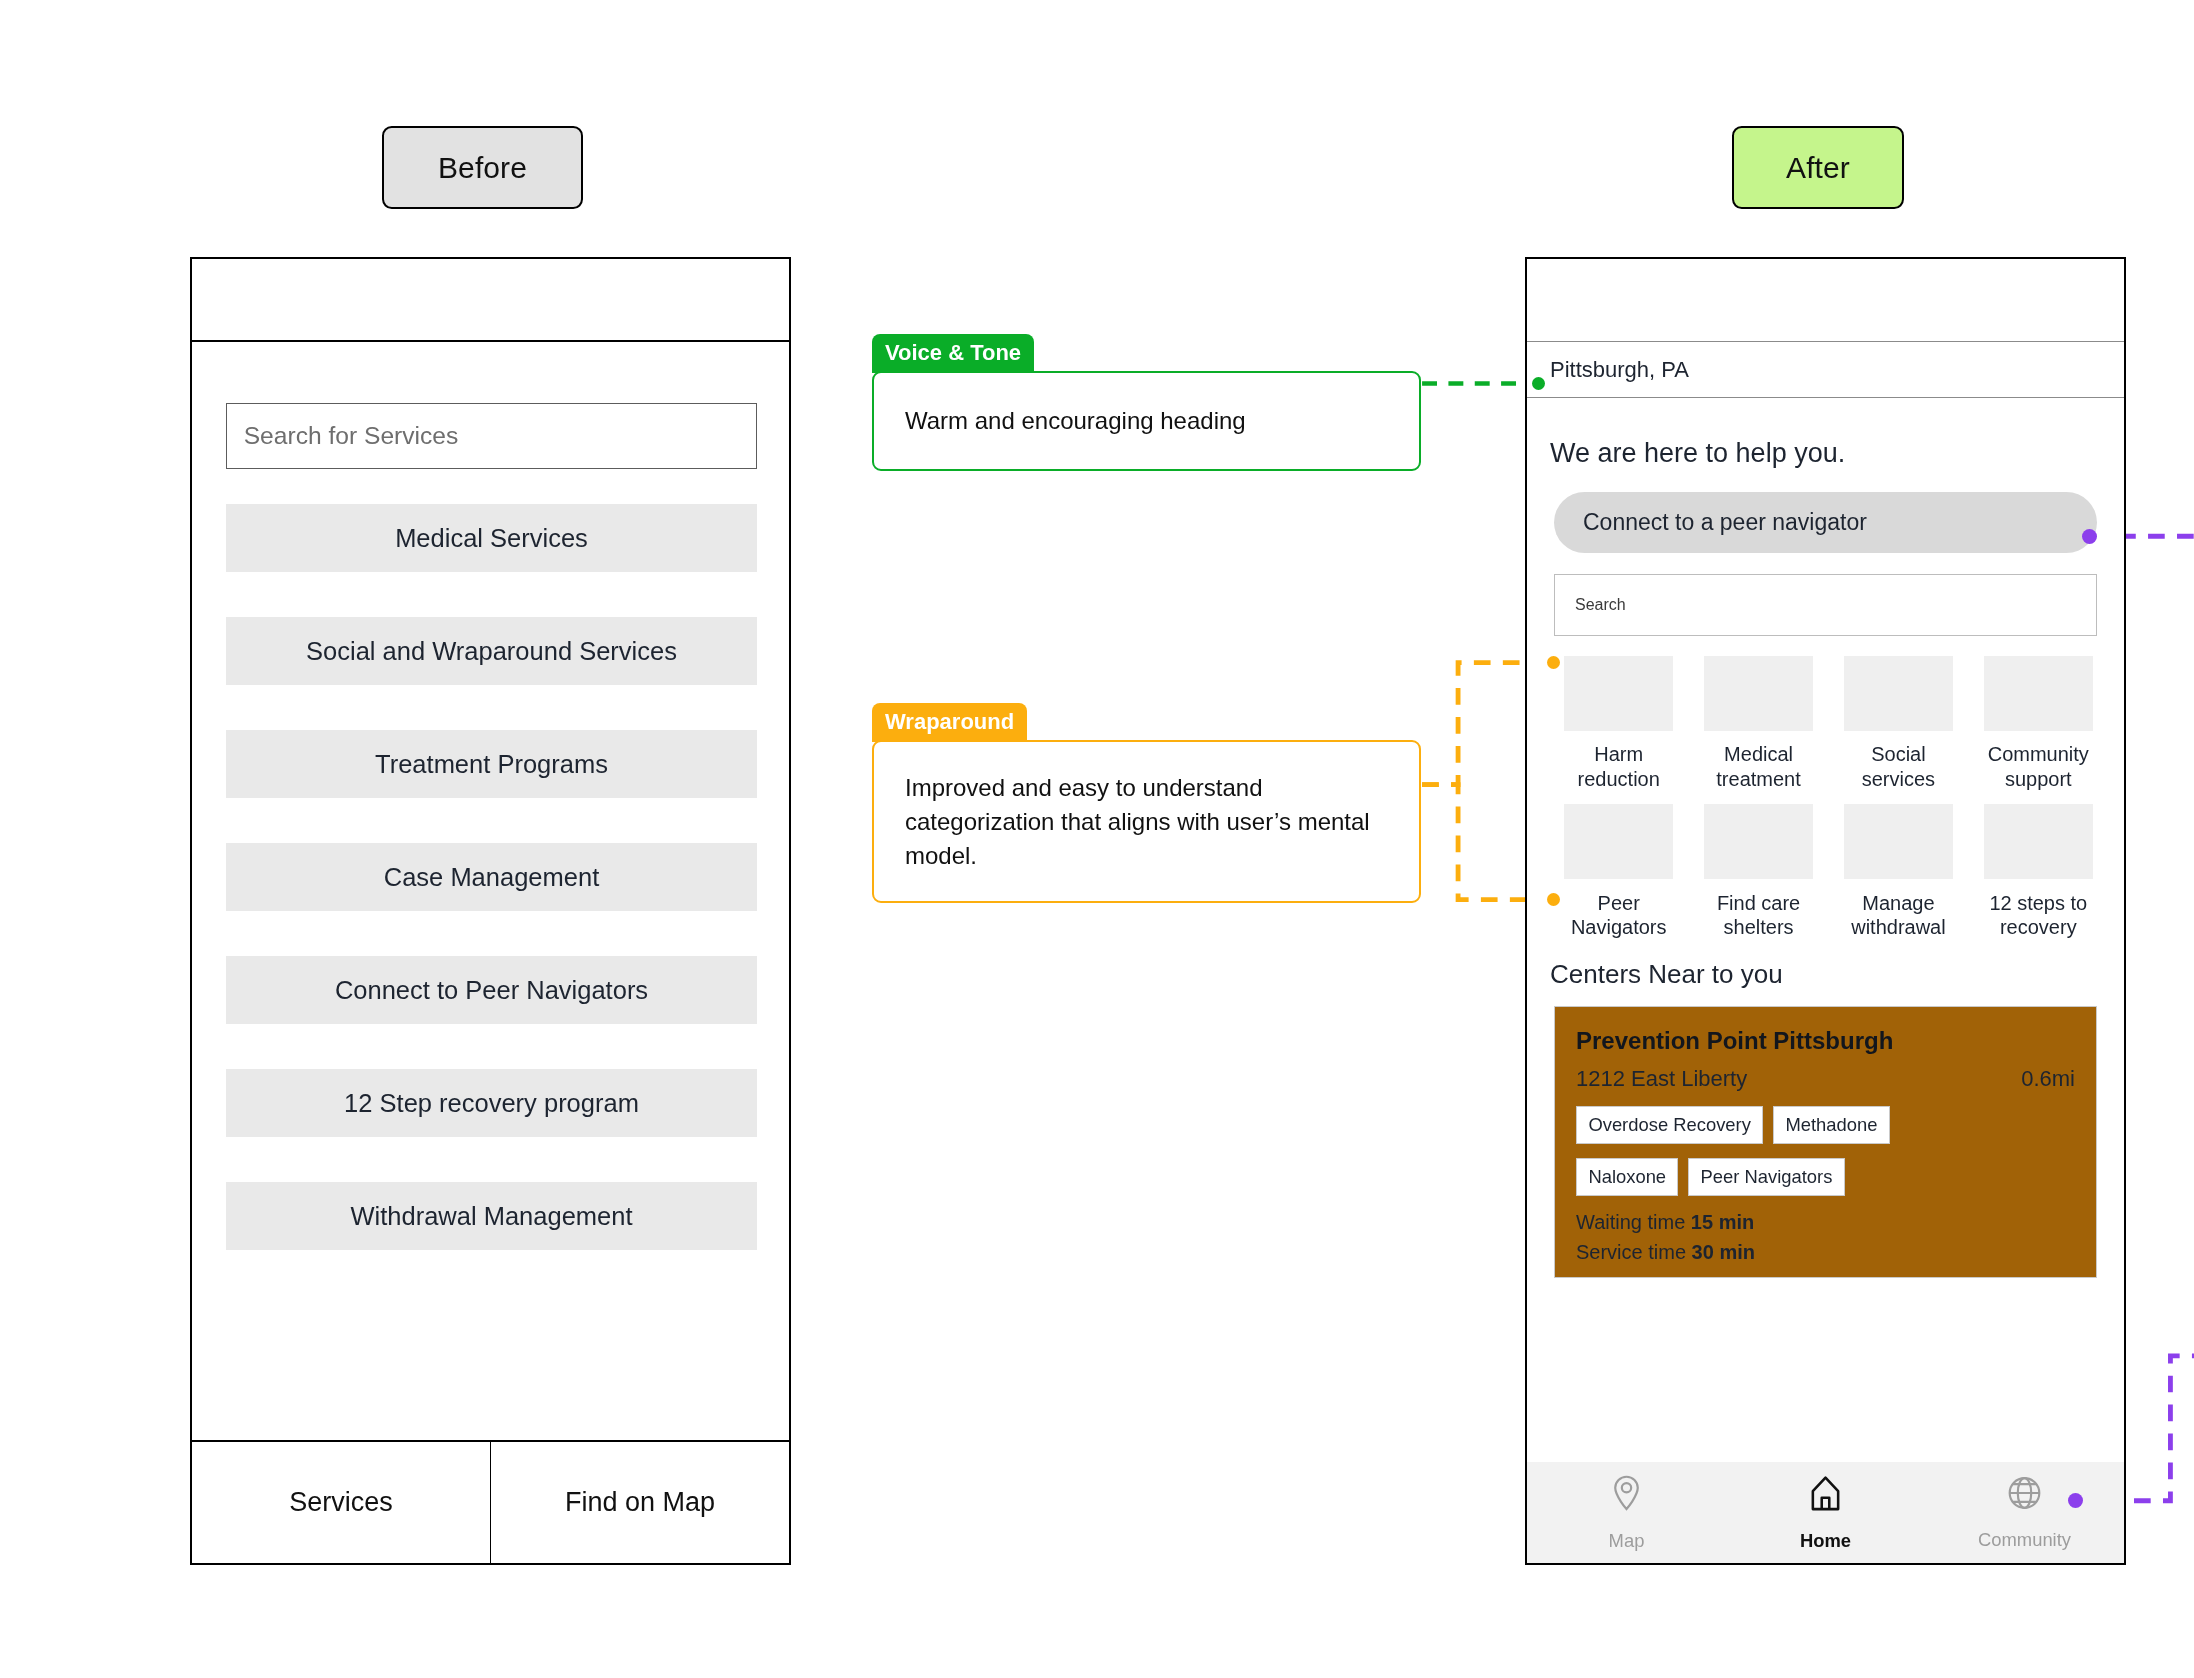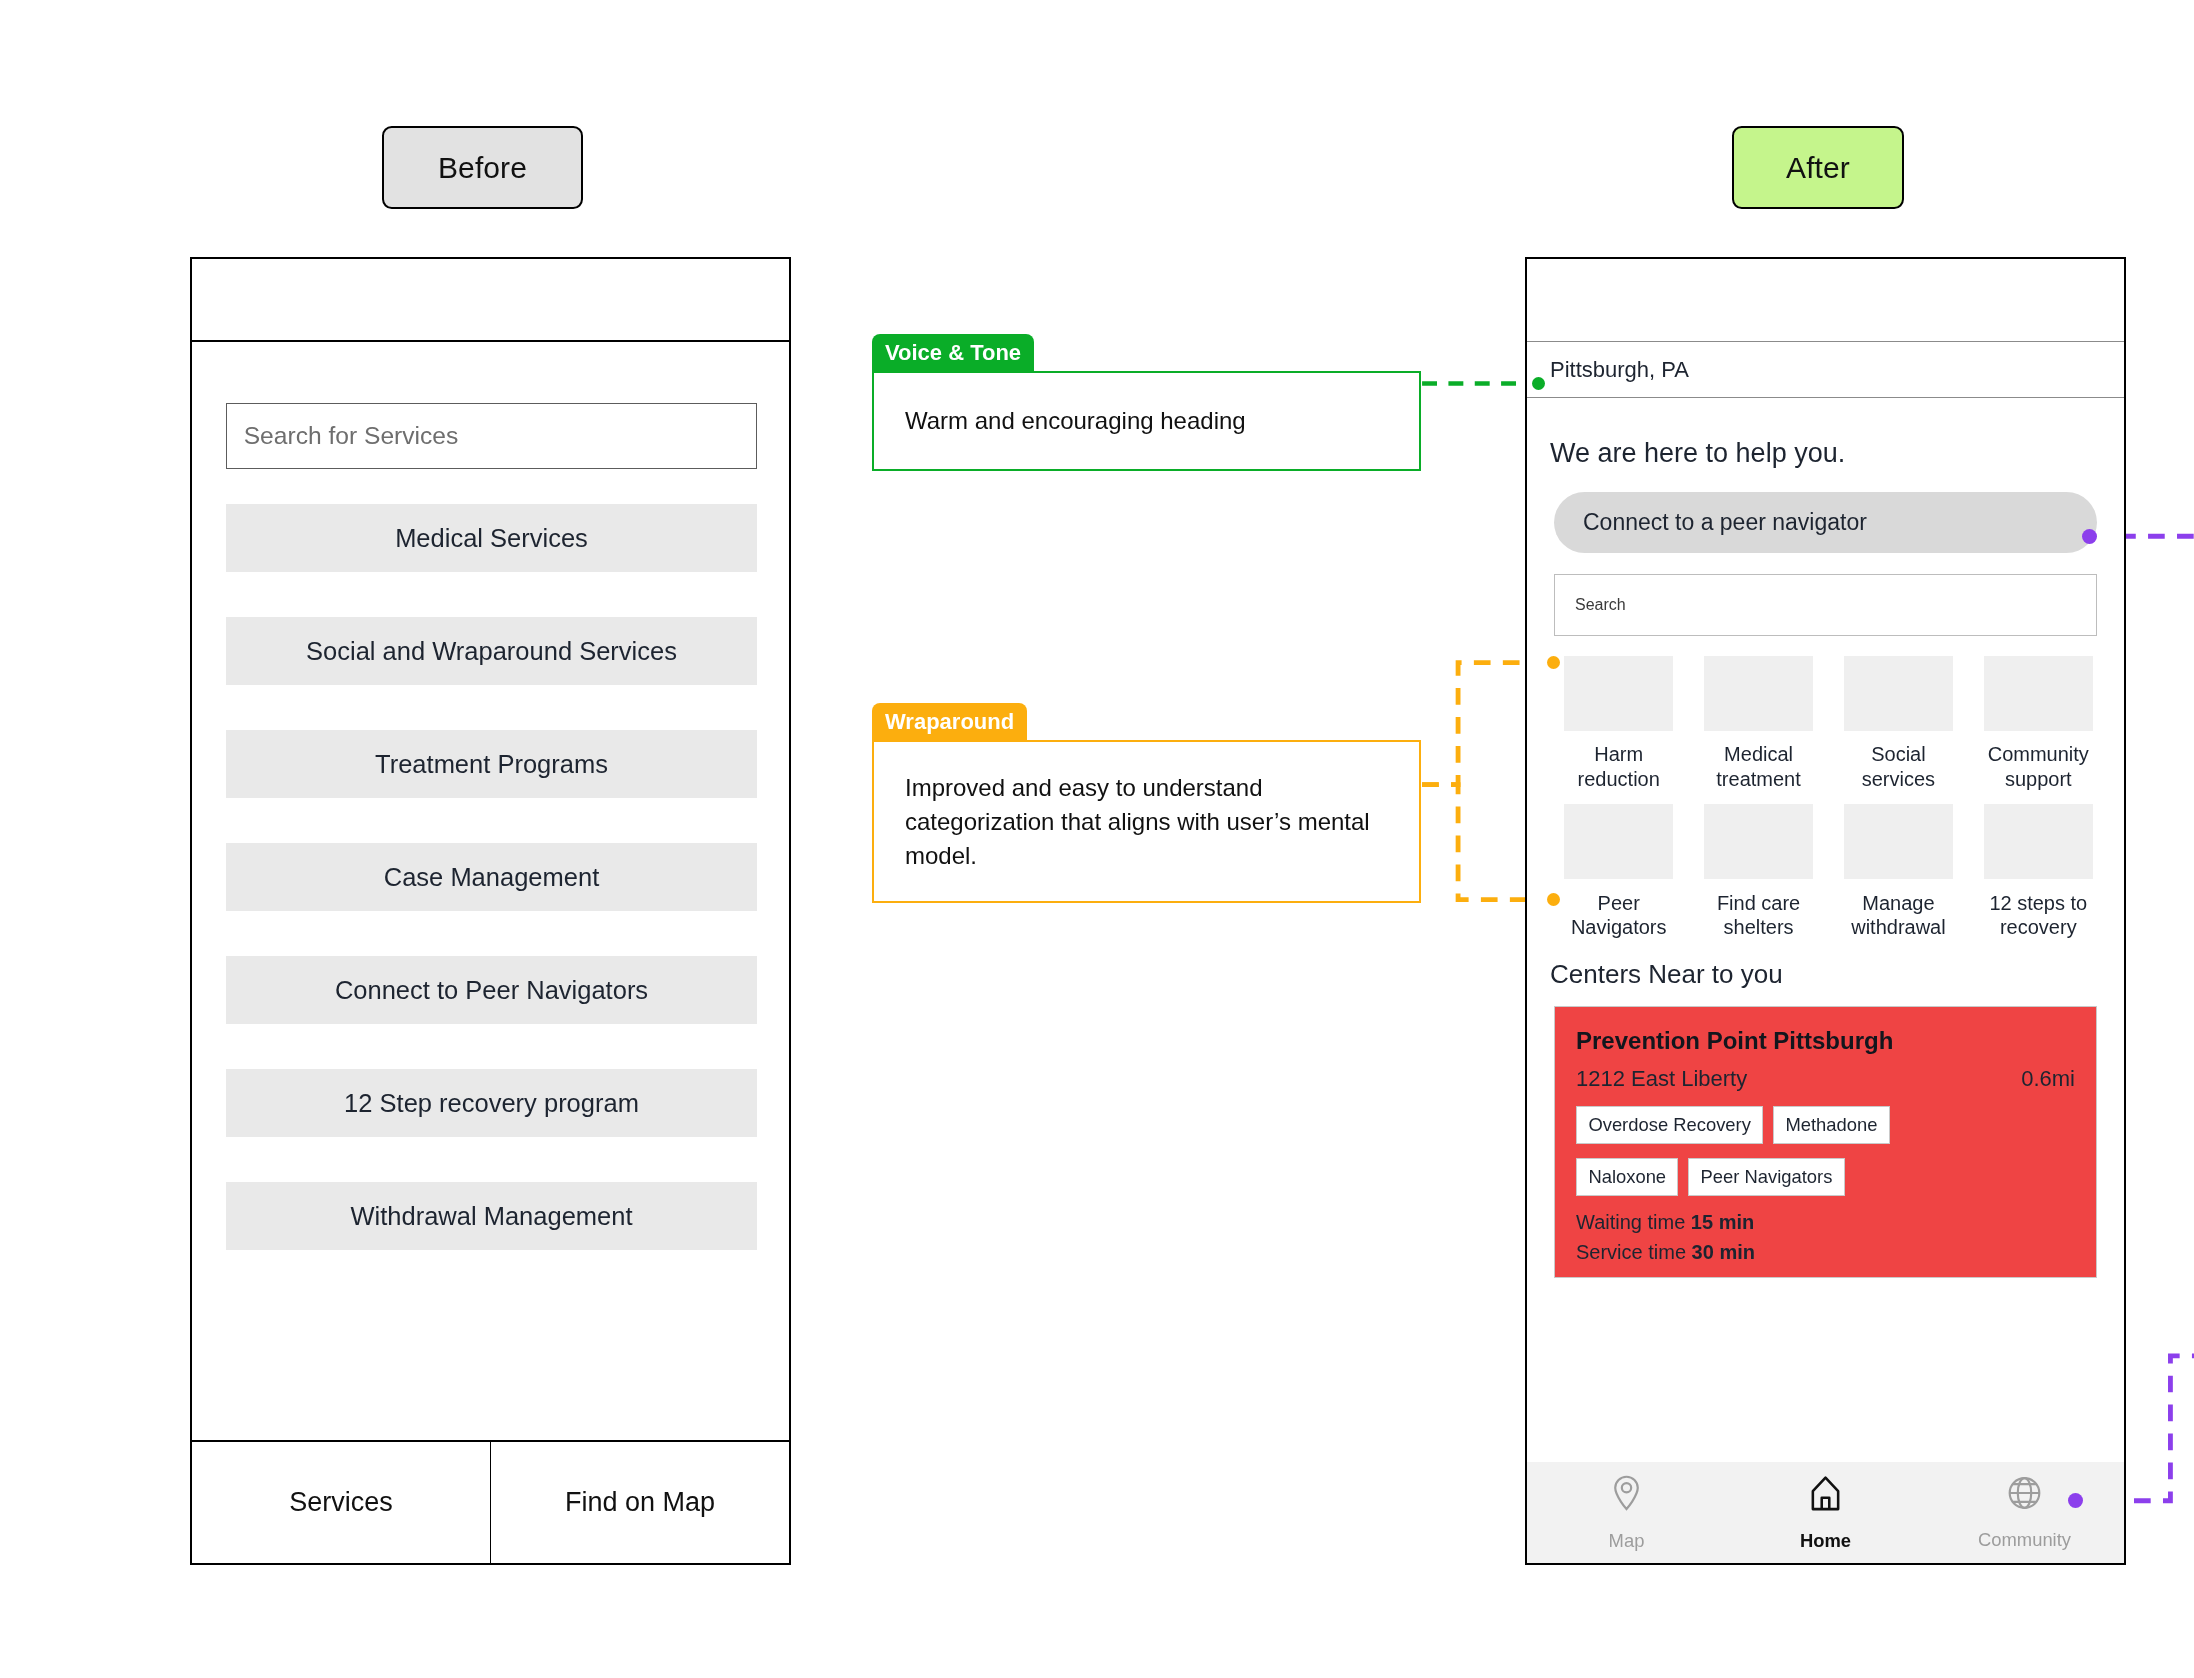--- a/index.html
+++ b/index.html
@@ -85,21 +85,21 @@
   .grid-thumb{width:109px;height:75px;background:#efefef;}
   .grid-label{
     margin-top:11.4px;font-size:20px;line-height:1.22;color:#1d2430;text-align:center;
     width:110px;
   }
   .after-section-title{
     margin:19.3px 0 0 23px;font-size:26px;color:#1d2430;
   }
   .center-card{
     margin:16.7px 0 0 27px;width:543px;border:1.3px solid #c9c9c9;box-sizing:border-box;
-    padding:19.3px 21px 13px 21px;background:#ef4444;
+    padding:19.3px 21px 13px 21px;background:#a16207;
   }
   .center-name{font-size:24px;font-weight:700;color:#12161d;}
   .center-row{
     display:flex;justify-content:space-between;align-items:baseline;margin-top:11.4px;
     font-size:22px;color:#1d2430;
   }
   .chip-row{display:flex;gap:9.7px;margin-top:14px;}
   .chip{
     border:1.3px solid #c9c9c9;box-sizing:border-box;padding:7px 11.4px;
     font-size:18.4px;color:#1d2430;background:#fff;
@@ -121,21 +121,21 @@
   .after-tab svg{display:block;}
 
   
   .callout{position:absolute;}
   .callout-tab{
     display:inline-block;padding:6.1px 13px 7px 13px;
     border-radius:8px 8px 0 0;color:#fff;font-size:22px;font-weight:700;
     position:relative;z-index:2;
   }
   .callout-body{
-    border:2.6px solid;border-radius:0;background:#fff;box-sizing:border-box;
+    border:2.6px solid;border-radius:9px;background:#fff;box-sizing:border-box;
     margin-top:-1.8px;position:relative;z-index:1;
     display:flex;align-items:center;
     font-size:24px;line-height:1.42;color:#111;
   }
 
   #callout-voice{left:872px;top:334px;width:549px;}
   #callout-voice .callout-tab{background:#0aad28;}
   #callout-voice .callout-body{border-color:#0aad28;height:100px;padding:0 31px;}
 
   #callout-nav{left:872px;top:703px;width:549px;}

